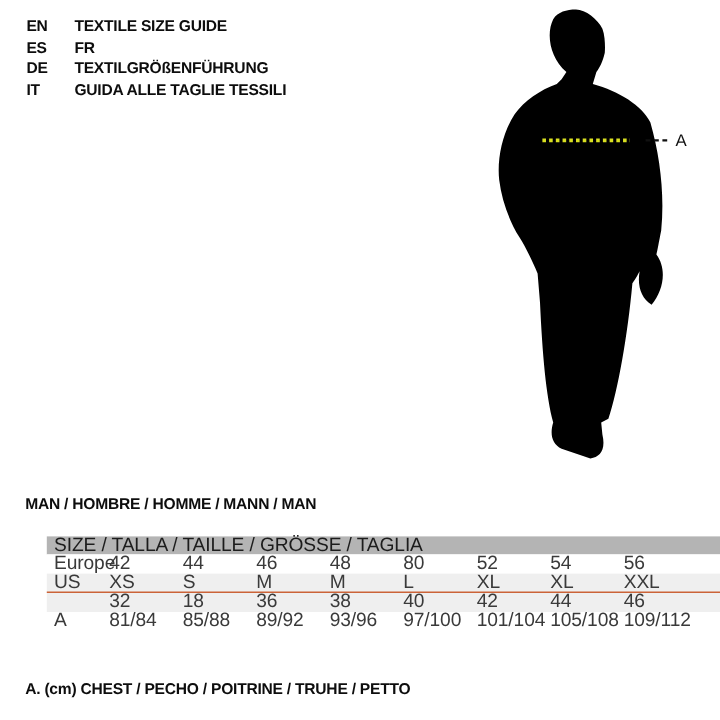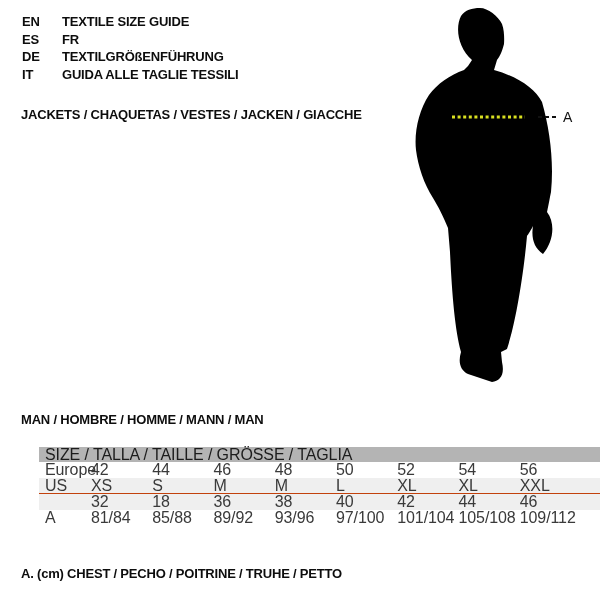--- a/index.html
+++ b/index.html
@@ -68,21 +68,20 @@
   <span>TEXTILE SIZE GUIDE</span>
   <span>ES</span>
   <span>FR</span>
   <span>DE</span>
   <span>TEXTILGRÖßENFÜHRUNG</span>
   <span>IT</span>
   <span>GUIDA ALLE TAGLIE TESSILI</span>
 </div>
 
 <div class="categories">
-  <div>JACKETS / CHAQUETAS / VESTES / JACKEN / GIACCHE</div>
 </div>
 
 <div class="figure">
   <svg width="170" height="388" viewBox="0 0 170 388">
     <path d="M68,2
          C76,2 86,10 90,18 C93,26 92,38 92,38 C90,46 88,50 85,54
          L82,64
          C104,70 123,82 130,96
          C138,124 142,156 139,186
          C137,196 136,202 135,206
@@ -114,21 +113,21 @@
 <div class="size-table">
   <div class="table-header">SIZE / TALLA / TAILLE / GRÖSSE / TAGLIA</div>
   <div id="table-body">
       <div class="trow">
         <div class="tlabel">Europe</div>
         <div class="tvals">
           <div class="tcell">42</div>
           <div class="tcell">44</div>
           <div class="tcell">46</div>
           <div class="tcell">48</div>
-          <div class="tcell">50</div>
+          <div class="tcell">80</div>
           <div class="tcell">52</div>
           <div class="tcell">54</div>
           <div class="tcell">56</div>
         </div>
       </div>
       <div class="trow shaded">
         <div class="tlabel">US</div>
         <div class="tvals">
           <div class="tcell">XS</div>
           <div class="tcell">S</div>

